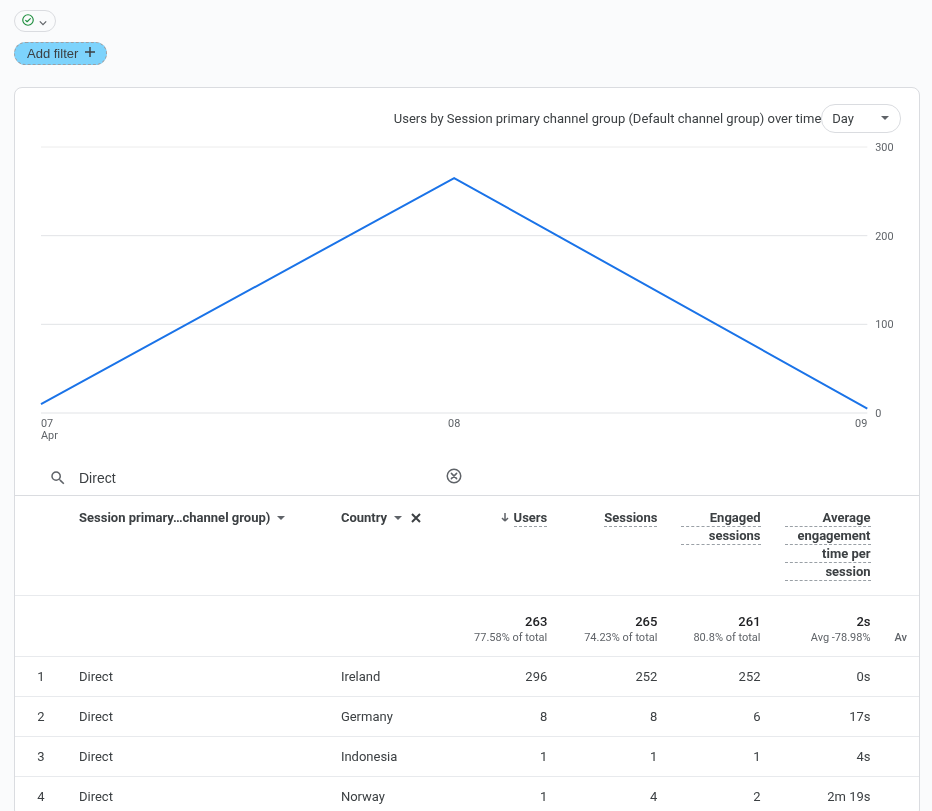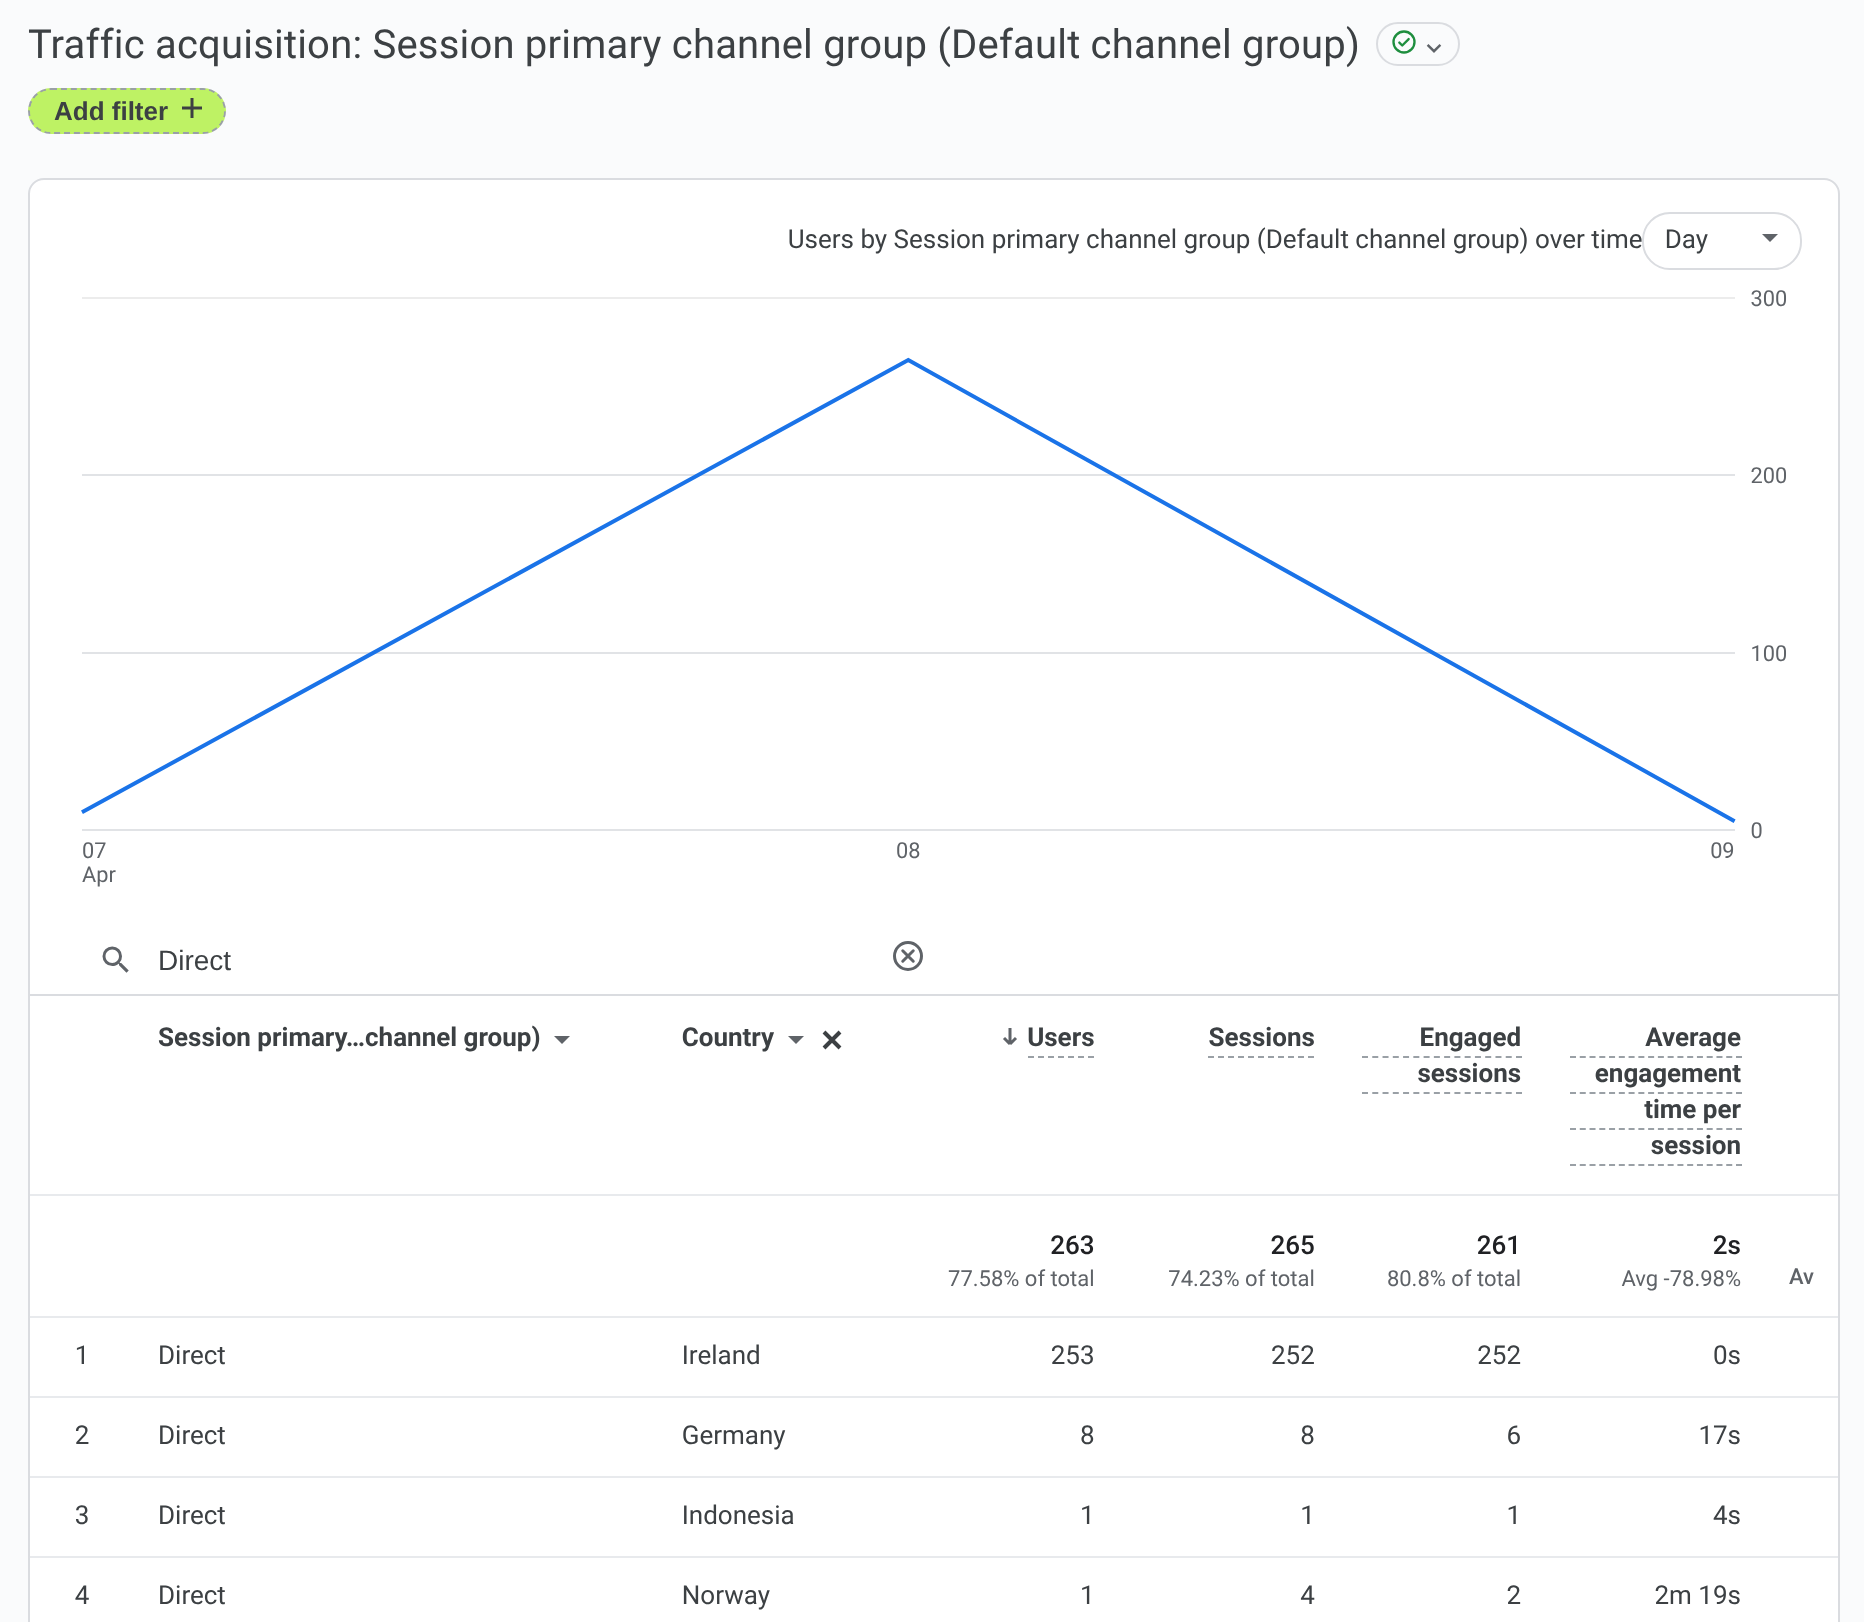--- a/index.html
+++ b/index.html
@@ -3,21 +3,21 @@
 <meta charset="utf-8">
 <style>
   * { box-sizing: border-box; }
   html, body { margin: 0; padding: 0; font-family: "Google Sans", Roboto, Arial, sans-serif; background: #fafbfc; color: #202124; }
   .page { width: 932px; min-height: 811px; padding: 10px 12px 12px 14px; }
   .page-title-row { display: flex; align-items: center; gap: 8px; margin-bottom: 10px; }
   .page-title { font-size: 20px; font-weight: 400; color: #3c4043; letter-spacing: 0.1px; }
   .status-badge { display: inline-flex; align-items: center; gap: 4px; border: 1px solid #dadce0; border-radius: 14px; padding: 2px 8px 2px 6px; height: 22px; }
   .status-badge svg { width: 14px; height: 14px; }
   .status-badge .arrow svg { width: 8px; height: 8px; }
-  .add-filter { display: inline-flex; align-items: flex-end; gap: 6px; border: 1px dashed #9aa0a6; border-radius: 14px; background: #bef264; padding: 3px 10px 3px 12px; font-size: 13px; color: #3c4043; cursor: pointer; font-weight: bold; }
+  .add-filter { display: inline-flex; align-items: flex-end; gap: 6px; border: 1px dashed #9aa0a6; border-radius: 14px; background: #7dd3fc; padding: 3px 10px 3px 12px; font-size: 13px; color: #3c4043; cursor: pointer; }
   .add-filter svg { width: 12px; height: 12px; stroke: #3c4043; }
 
   .card { border: 1px solid #dadce0; border-radius: 8px; background: #fff; margin-top: 22px; padding: 16px 0 0 0; overflow: hidden; }
 
   .chart-header { display: flex; justify-content: flex-end; align-items: center; padding: 0 18px 10px 24px; }
   .chart-title { font-size: 13px; color: #3c4043; }
   .granularity { border: 1px solid #dadce0; border-radius: 14px; padding: 6px 10px; display: inline-flex; align-items: center; gap: 26px; font-size: 13px; color: #3c4043; cursor: pointer; }
   .granularity svg { width: 10px; height: 10px; fill: #5f6368; }
 
   .chart-wrap { position: relative; padding: 0 18px 0 24px; }
@@ -60,21 +60,20 @@
   tr.summary td.left, tr.summary td.idx { border-bottom: 1px solid #e8eaed; }
 
   th.metric-cut, td.metric-cut { padding-right: 0; padding-left: 6px; width: 18px; text-align: left; color: #3c4043; }
   th.metric-cut .cut-label, tr.summary td.metric-cut .cut-sub { font-size: 11px; color: #5f6368; }
 </style>
 </head>
 <body>
 
 <div class="page">
   <div class="page-title-row">
-    <span class="page-title">Traffic acquisition: Session primary channel group (Default channel group)</span>
     <span class="status-badge">
       <span>
         <svg viewBox="0 0 24 24">
             <circle cx="12" cy="12" r="9" fill="none" stroke="#1e8e3e" stroke-width="2"></circle>
             <path d="M8 12.5l2.5 2.5L16 9.5" fill="none" stroke="#1e8e3e" stroke-width="2" stroke-linecap="round" stroke-linejoin="round"></path>
           </svg>
       </span>
       <span class="arrow">
         <svg viewBox="0 0 10 10">
             <path d="M1 3l4 4 4-4" fill="none" stroke="#5f6368" stroke-width="1.5"></path>
@@ -182,21 +181,21 @@
               <td>263<span class="sub">77.58% of total</span></td>
               <td>265<span class="sub">74.23% of total</span></td>
               <td>261<span class="sub">80.8% of total</span></td>
               <td>2s<span class="sub">Avg -78.98%</span></td>
               <td class="metric-cut"><br><span class="cut-sub">Av</span></td>
             </tr>
             <tr>
       <td class="idx">1</td>
       <td class="left">Direct</td>
       <td class="left">Ireland</td>
-      <td>253</td>
+      <td>296</td>
       <td>252</td>
       <td>252</td>
       <td>0s</td>
       <td class="metric-cut"></td>
     </tr>
             <tr>
       <td class="idx">2</td>
       <td class="left">Direct</td>
       <td class="left">Germany</td>
       <td>8</td>

